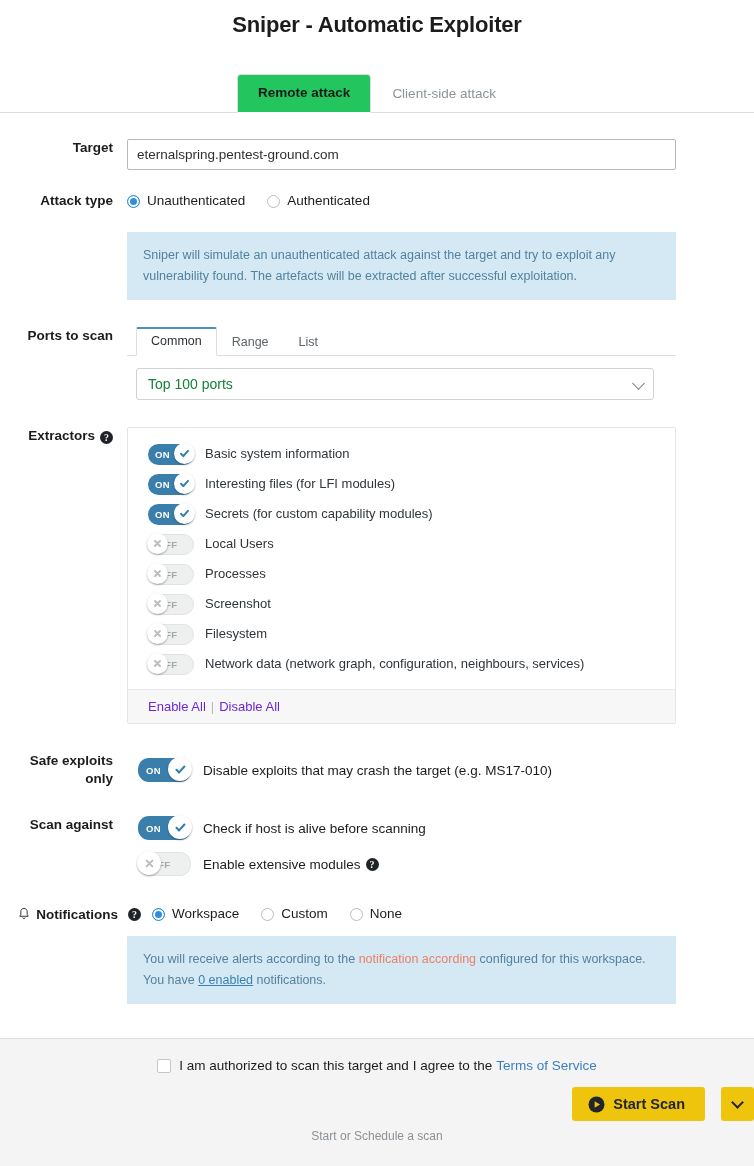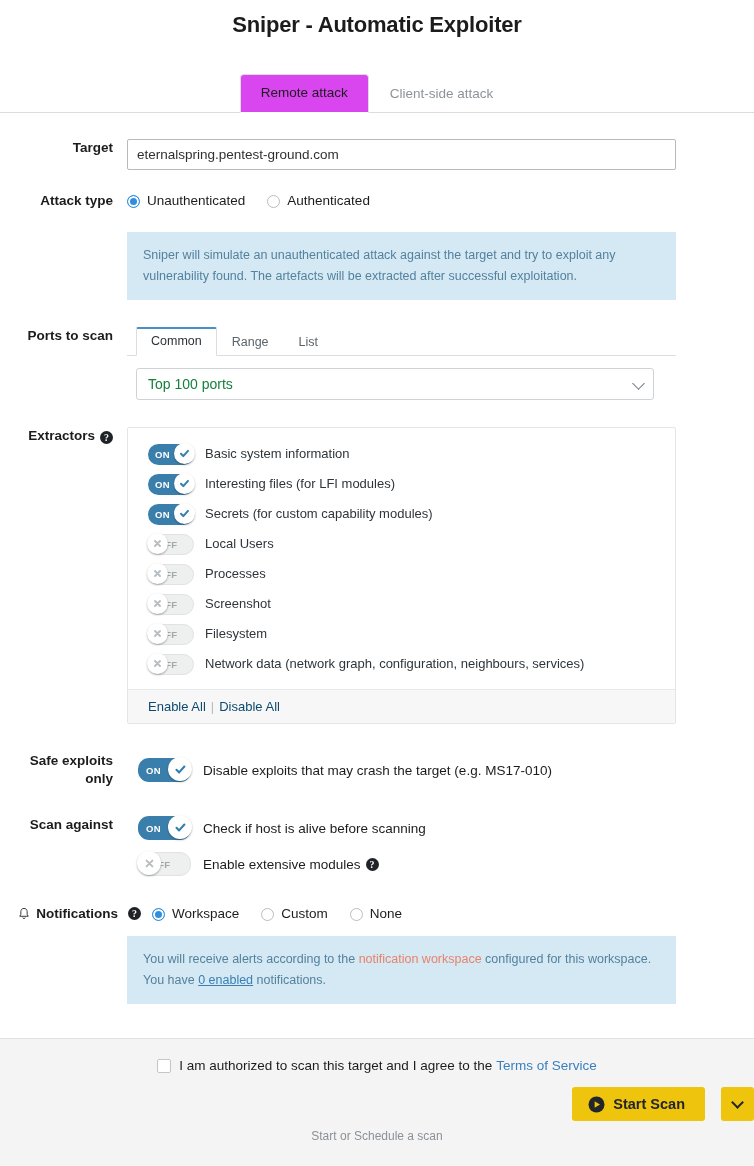--- a/index.html
+++ b/index.html
@@ -42,26 +42,26 @@
     color: #8d9499;
     cursor: pointer;
     line-height: 16px;
     background: transparent;
     border: 1px solid transparent;
     border-bottom: none;
     position: relative;
     top: 1px;
   }
   .tab.active {
-    background: #d946ef;
+    background: #22c55e;
     border: 1px solid #dddddd;
     border-bottom: 1px solid #ffffff;
     border-radius: 4px 4px 0 0;
     color: #1c1c1c;
-    font-weight: normal;
+    font-weight: bold;
   }
 
   
   .form {
     padding: 0 34px 0 0;
   }
   .row { display:flex; align-items:flex-start; }
   .label-col {
     width: 127px;
     text-align: right;
@@ -239,33 +239,33 @@
     font-size: 13px;
     color:#2f353a;
     line-height:16px;
   }
   .ext-footer {
     border-top: 1px solid #e7e9ea;
     background: #f7f7f7;
     padding: 9px 0 9px 20px;
     font-size: 13px;
   }
-  .ext-footer a { color:#0c4a6e; text-decoration:none; cursor:pointer; }
+  .ext-footer a { color:#6d28d9; text-decoration:none; cursor:pointer; }
   .ext-footer .sep { color:#b6bbbf; margin: 0 5px; }
 
   
   .row-safe { margin-top: 28px; align-items:center; }
   .row-scanopts { margin-top: 28px; }
   .opt-line { display:flex; align-items:center; }
   .opt-line + .opt-line { margin-top: 12px; }
   .opt-text { margin-left: 12px; font-size: 13.5px; color:#1c1c1c; line-height:17px; }
   .row-safe .field-col, .row-scanopts .field-col { padding-left: 11px; }
 
   
-  .row-notif { margin-top: 30px; align-items:flex-start; }
+  .row-notif { margin-top: 30px; align-items:center; }
   .notif-label {
     width: 141px; flex: 0 0 141px;
     display:flex; align-items:center; justify-content:flex-end;
     gap:5px; padding-right: 0px;
     font-weight: bold; font-size: 13.5px; color:#1c1c1c;
   }
   .row-notif .field-col { padding-left: 11px; }
   .row-notifbox { margin-top: 14px; }
   .row-notifbox .field-col { padding-left: 0; }
 
@@ -565,21 +565,21 @@
           <span class="radio-label">None</span>
         </div>
       </div>
     </div>
   </div>
 
   <div class="row row-notifbox">
     <div class="label-col"></div>
     <div class="field-col">
       <div class="infobox">
-        <span>You will receive alerts according to the </span><a>notification workspace</a><span> configured for this workspace.</span><br>
+        <span>You will receive alerts according to the </span><a>notification according</a><span> configured for this workspace.</span><br>
         <span>You have </span><a class="blue">0 enabled</a><span> notifications.</span>
       </div>
     </div>
   </div>
 
 </div>
 
 <div class="footer">
   <div class="agree">
     <span class="checkbox"></span>

